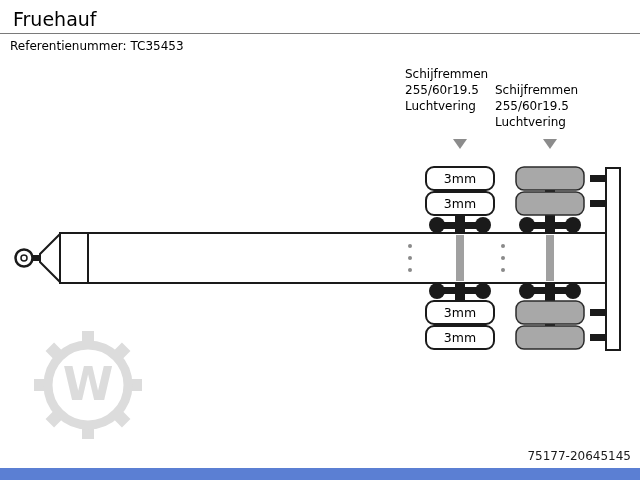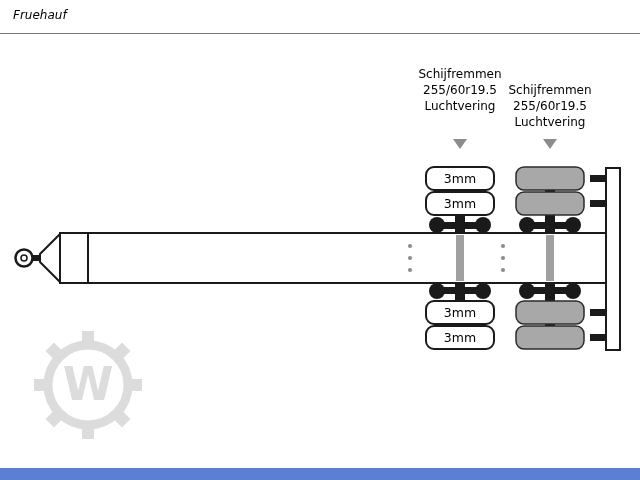--- a/index.html
+++ b/index.html
@@ -1,40 +1,41 @@
 <!DOCTYPE html>
 <html><head>
 <meta charset="utf-8">
 <style>
   html,body{margin:0;padding:0;background:#ffffff;}
   #page{position:relative;width:640px;height:480px;background:#ffffff;overflow:hidden;
         font-family:"DejaVu Sans","Liberation Sans",sans-serif;color:#000;}
   .abs{position:absolute;}
-  #title{left:13px;top:8px;font-size:12px;font-style:italic;}
+  #title{left:13px;top:8px;font-size:19px;}
   #header-rule{left:0;top:33px;width:640px;height:1px;background:#7a7a7a;}
   #reference{left:10px;top:39px;font-size:12px;}
-  .annot{position:absolute;width:110px;font-size:12px;line-height:16px;text-align:center;}
+  .annot{position:absolute;width:110px;font-size:12px;line-height:16px;}
   #annot-axle1{left:405px;top:66px;}
   #annot-axle2{left:495px;top:82px;}
   .pointer{position:absolute;width:0;height:0;
            border-left:7px solid transparent;border-right:7px solid transparent;
            border-top:10px solid #8c8c8c;}
   #pointer-axle1{left:453px;top:139px;}
   #pointer-axle2{left:543px;top:139px;}
   #diagram-svg{left:0;top:0;}
   #diagram-svg text{font-family:"DejaVu Sans","Liberation Sans",sans-serif;}
   #footer-id{right:9px;top:449px;font-size:12px;color:#1a1a1a;}
 </style>
 </head>
 <body>
 
 <div id="page">
 
   <div class="abs" id="title">Fruehauf</div>
   <div class="abs" id="header-rule"></div>
+  <div class="abs" id="reference">Referentienummer: TC35453</div>
 
   <div class="annot" id="annot-axle1">
     <div>Schijfremmen</div>
     <div>255/60r19.5</div>
     <div>Luchtvering</div>
   </div>
   <div class="annot" id="annot-axle2">
     <div>Schijfremmen</div>
     <div>255/60r19.5</div>
     <div>Luchtvering</div>
@@ -127,14 +128,15 @@
       <rect x="-6" y="-54" width="12" height="15" transform="rotate(225)"></rect>
       <rect x="-6" y="-54" width="12" height="15" transform="rotate(270)"></rect>
       <rect x="-6" y="-54" width="12" height="15" transform="rotate(315)"></rect>
       <circle r="40" fill="none" stroke="#dcdcdc" stroke-width="9"></circle>
       <text y="15" text-anchor="middle" font-size="46" font-weight="bold" fill="#dcdcdc">W</text>
     </g>
 
     <rect x="0" y="468" width="640" height="12" fill="#5b7fd3"></rect>
   </svg>
 
+  <div class="abs" id="footer-id">75177-20645145</div>
 
 </div>
 
 </body></html>

